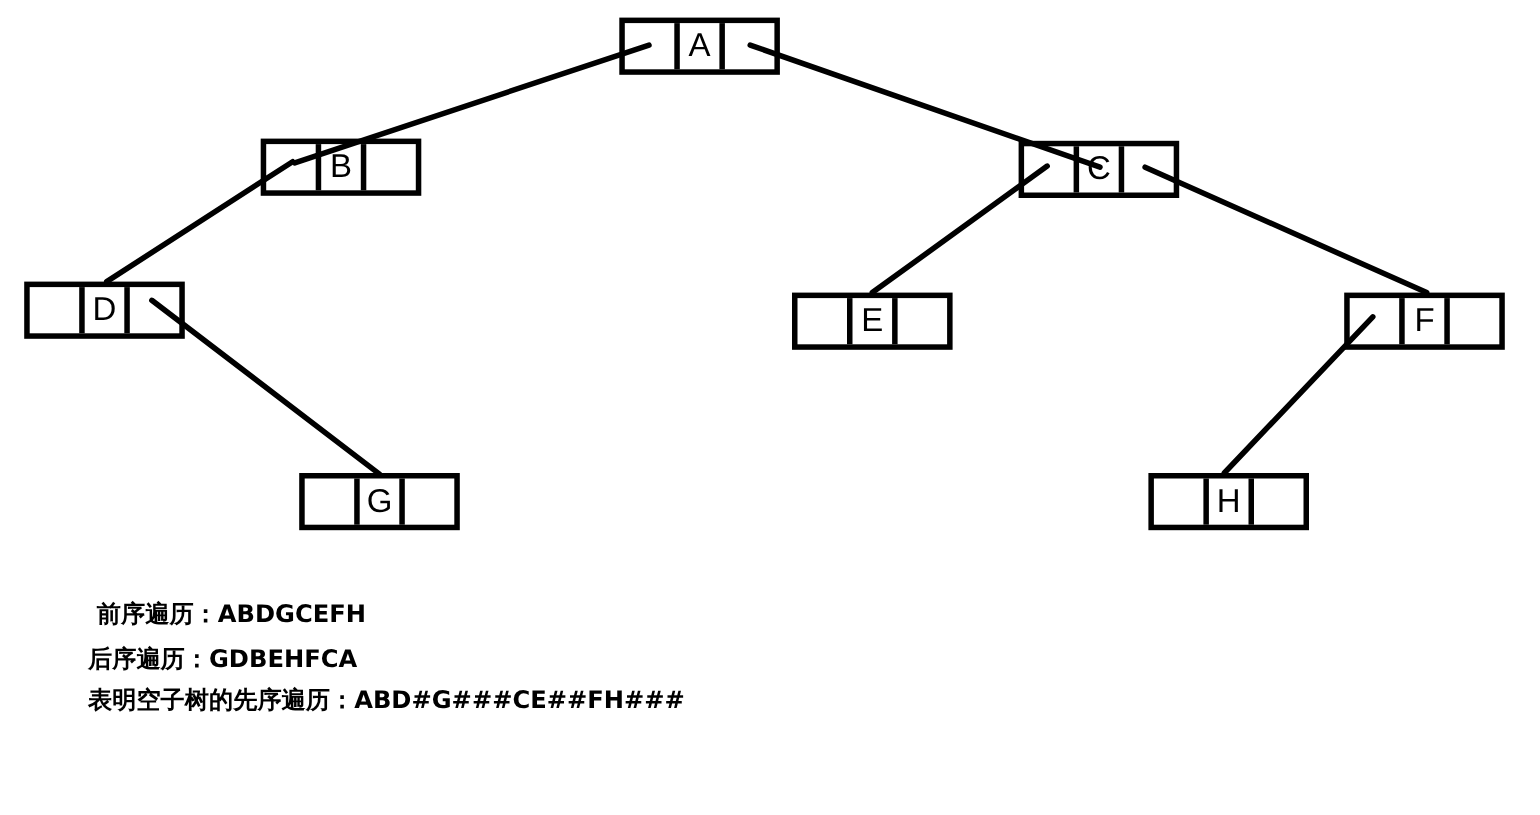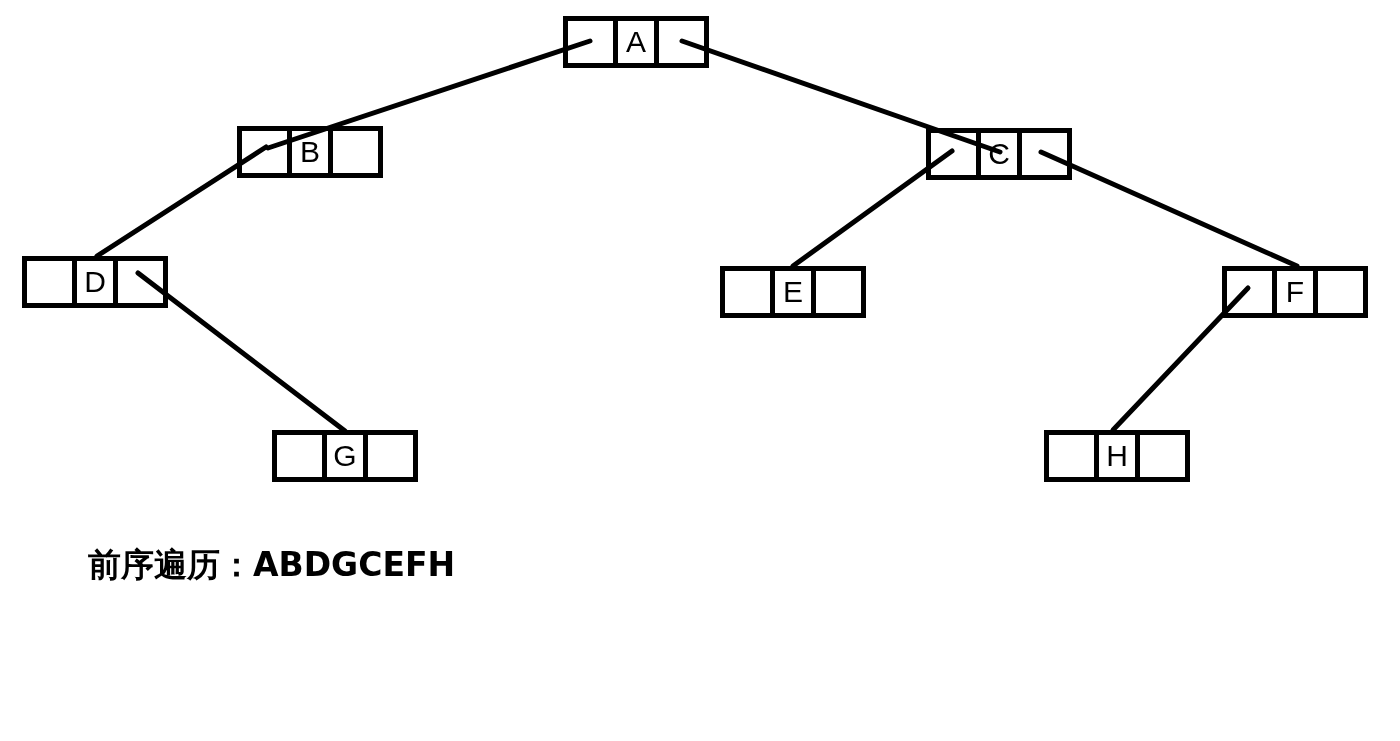--- a/index.html
+++ b/index.html
@@ -54,21 +54,21 @@
     font-family: "Liberation Sans", "DejaVu Sans", sans-serif;
   }
   .traversals {
     position: absolute;
     left: 80px;
     top: 548px;
     z-index: 3;
   }
   .t-line {
     display: block;
-    font-size: 33px;
+    font-size: 22px;
     font-weight: bold;
     color: #000000;
     white-space: pre;
     line-height: 1;
     font-family: "DejaVu Sans", "Liberation Sans", sans-serif;
   }
   .t-line.l0 { margin-left: 8px;  margin-bottom: 19px; }
   .t-line.l1 { margin-left: 4px;  margin-bottom: 19px; }
   .t-line.l2 { margin-left: 0px;  margin-bottom: 16px; }
   .t-line.l3 { margin-left: 0px;  margin-bottom: 0px; }
@@ -131,15 +131,17 @@
   </div>
 
   <div class="node" style="left:1044px; top:430px; width:146px; height:52px;">
     <div class="cell left"></div>
     <div class="cell mid">H</div>
     <div class="cell right"></div>
   </div>
 
   <div class="traversals">
     <span class="t-line l0">前序遍历：ABDGCEFH</span>
+    <span class="t-line l2">后序遍历：GDBEHFCA</span>
+    <span class="t-line l3">表明空子树的先序遍历：ABD#G###CE##FH###</span>
   </div>
 
 </div>
 
 </body></html>

